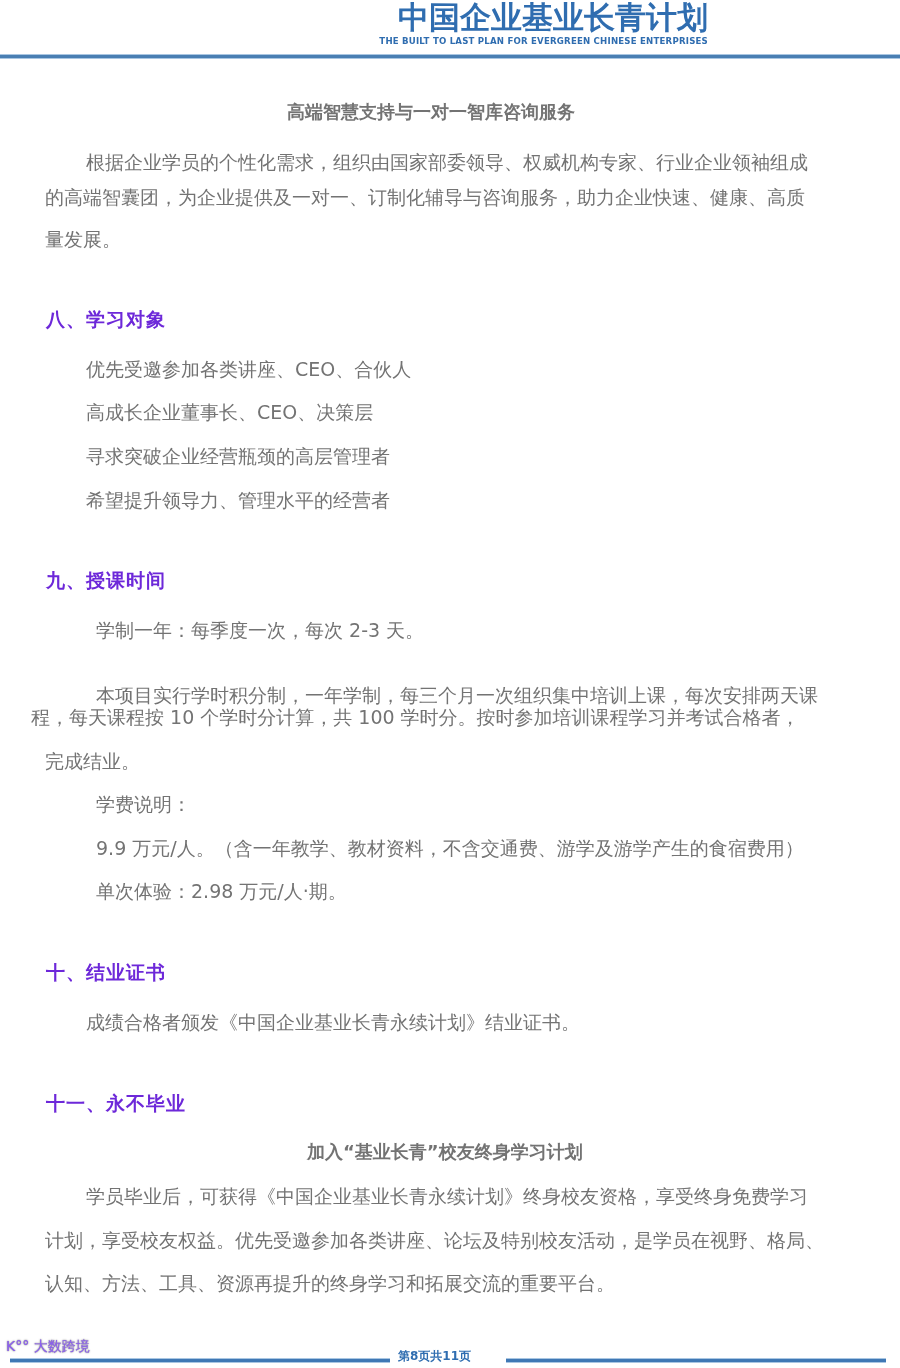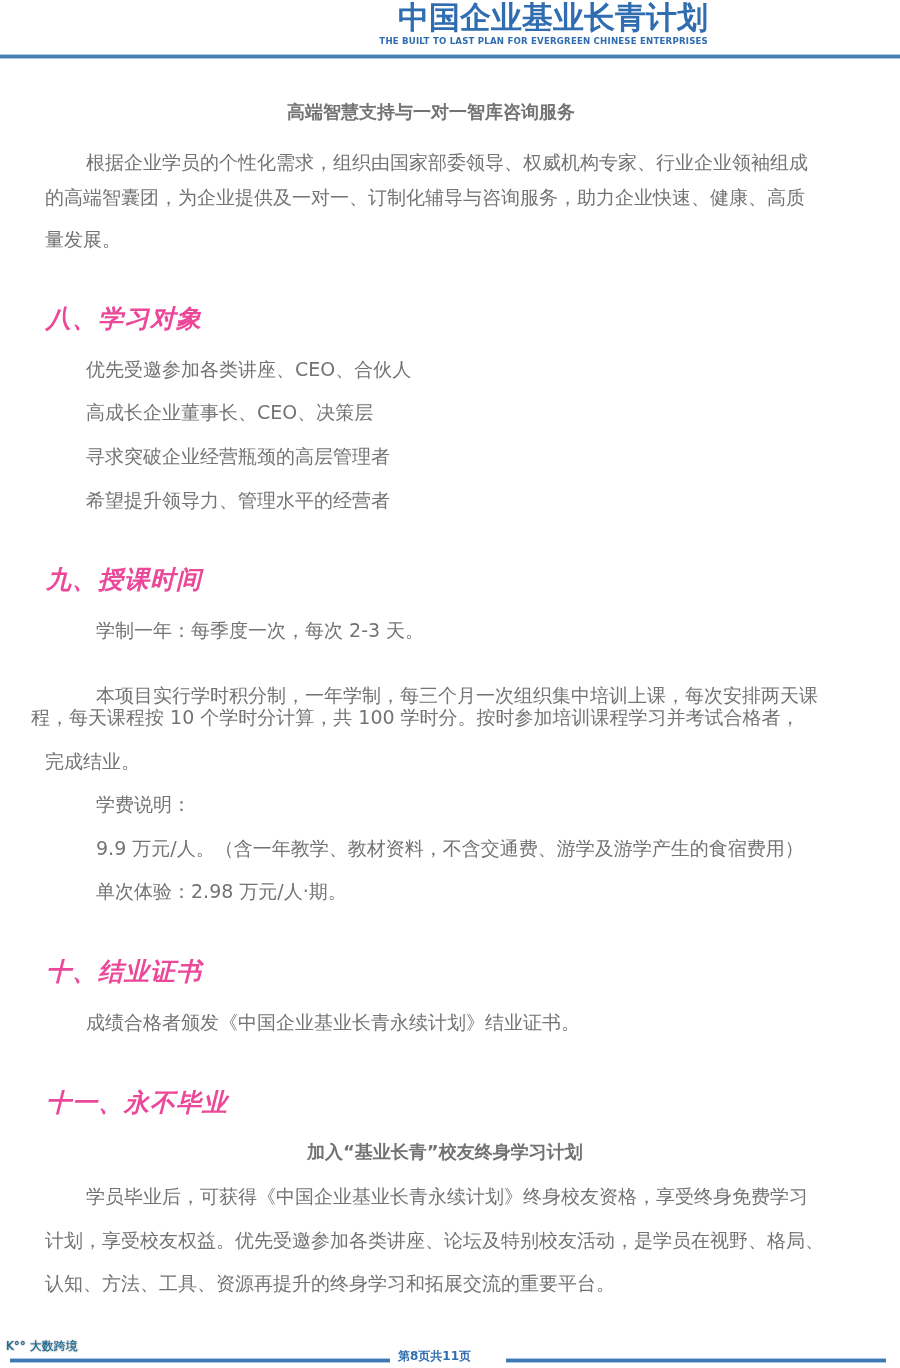--- a/index.html
+++ b/index.html
@@ -21,33 +21,33 @@
     font-size: 8.6px; color: #2f6db0; letter-spacing: 0.2px; white-space: nowrap;
   }
   .header-rule {
     position: absolute; left: 0; top: 54px; width: 900px; height: 3px;
     background: #4a7fb3; border-top: 1px solid #a9c6e2; border-bottom: 1px solid #a9c6e2;
   }
 
   .content { position: absolute; left: 0; top: 0; width: 900px; }
   .t { position: absolute; white-space: nowrap; font-size: 19px; line-height: 24px; color: #737373; }
   .sub-title { font-weight: bold; font-size: 18px; }
-  .sec-head { font-weight: bold; font-size: 25px; color: #ec4899; letter-spacing: 1px; font-style: italic; }
+  .sec-head { font-weight: bold; font-size: 19px; color: #6d28d9; letter-spacing: 1px; }
 
   .footer { position: absolute; left: 0; top: 1336px; width: 900px; height: 32px; }
   .f-rule {
     position: absolute; top: 22px; height: 3px; background: #3f78b5;
     border-top: 1px solid #a9c6e2; border-bottom: 1px solid #a9c6e2;
   }
   .page-num {
     position: absolute; left: 398px; top: 12px; font-weight: bold;
     font-size: 12px; color: #2f6db0; white-space: nowrap;
   }
   .watermark {
-    position: absolute; left: 6px; top: 2px; font-size: 12px; color: #0369a1;
+    position: absolute; left: 6px; top: 2px; font-size: 14px; color: #8b5cf6;
     text-shadow: 0 0 2px #8a8a8a, 0 0 1px #8a8a8a; white-space: nowrap;
   }
 </style>
 </head>
 <body>
 
 <div class="header">
   <div class="brand-title">中国企业基业长青计划</div>
   <div class="brand-sub">THE BUILT TO LAST PLAN FOR EVERGREEN CHINESE ENTERPRISES</div>
   <div class="header-rule"></div>

